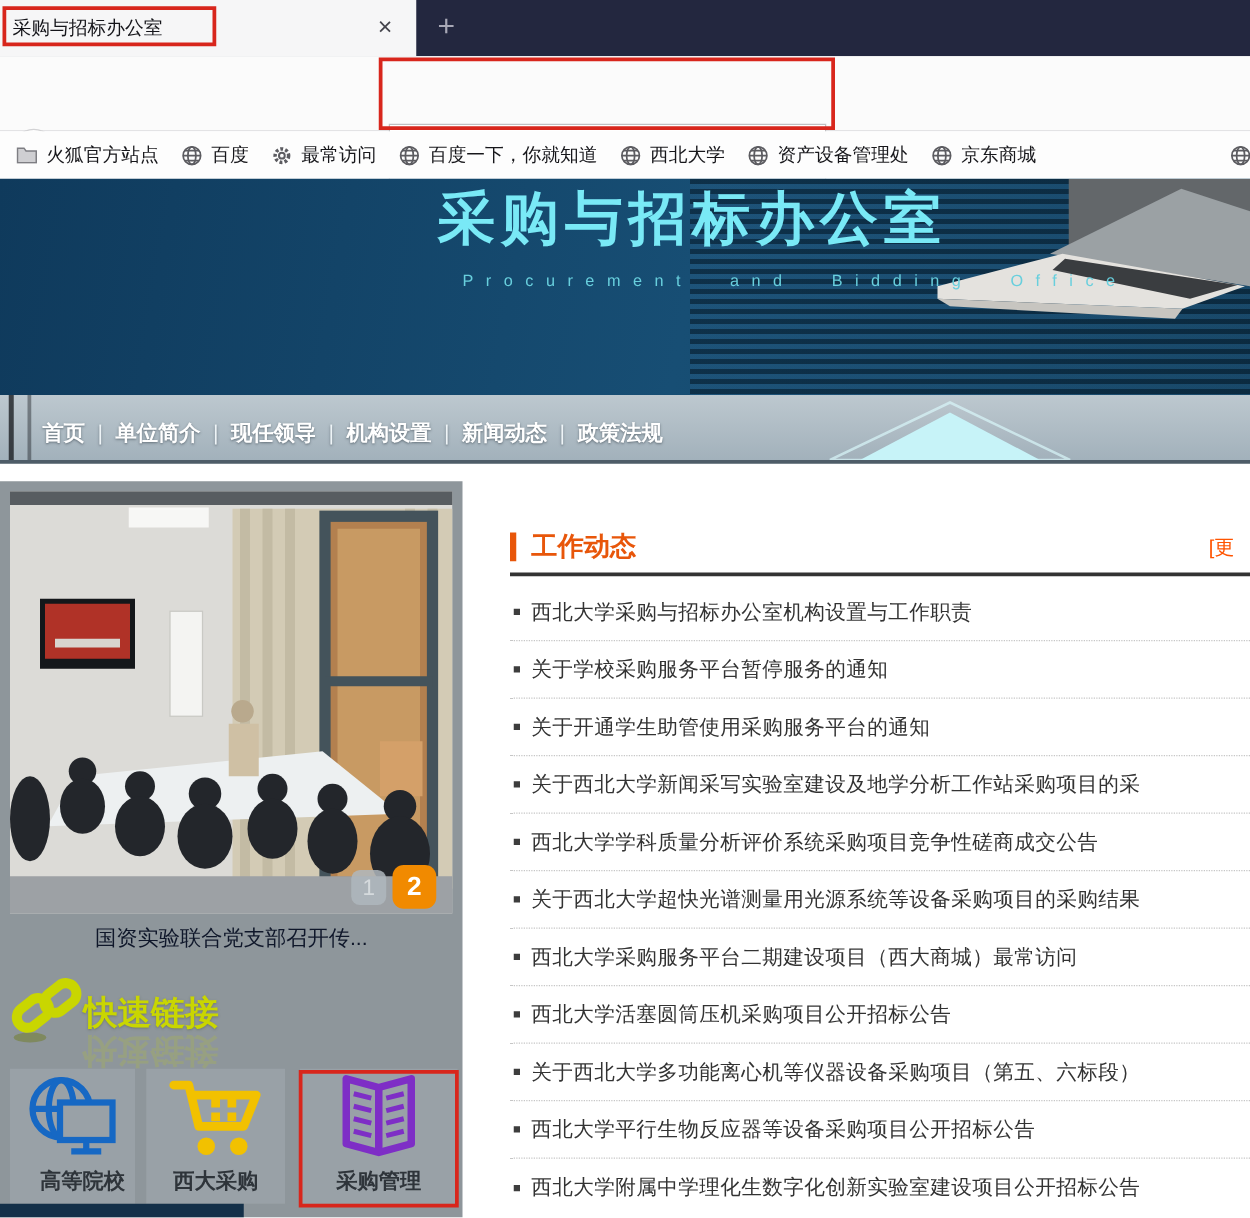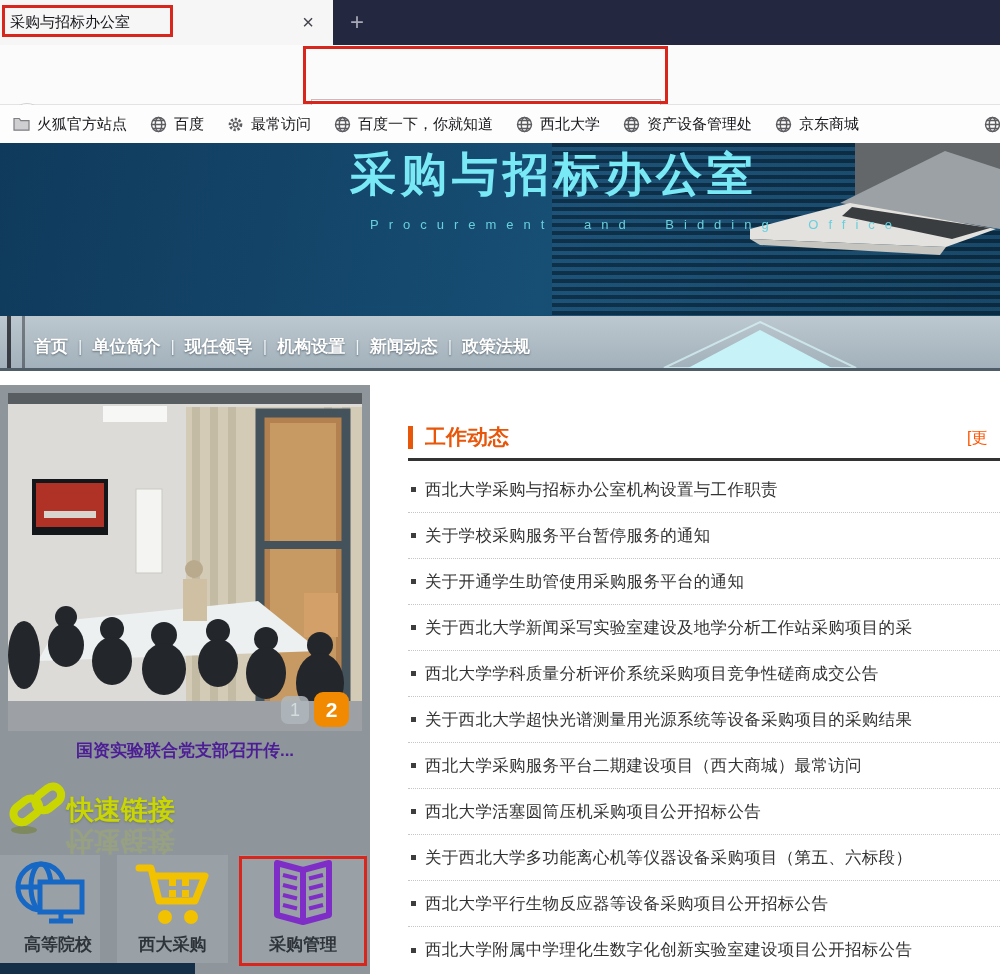--- a/index.html
+++ b/index.html
@@ -29,21 +29,21 @@
   #btn-home { left:151px; }
 
   #urlbar { left:311px; top:54px; width:350px; height:45px; background:#fff;
             border:1px solid #bfbfc1; display:flex; align-items:center; padding:0 9px; }
   .urlsep { width:1px; height:26px; background:#d5d5d7; margin:0 9px; }
   #url-text { font-size:17px; white-space:nowrap; margin-left:8px; }
   #url-prefix { color:#7a7a7a; }
   #url-domain { color:#0c0c0d; font-weight:700; }
 
   #bookmarksbar { left:0; top:105px; width:1000px; height:38px; background:#fdfdfd;
-                  display:flex; align-items:center; padding-left:13px; gap:23px; overflow:hidden; }
+                  display:flex; align-items:center; padding-left:13px; gap:18px; overflow:hidden; }
   .bm { display:flex; align-items:center; gap:7px; font-size:15px; color:#17171b; white-space:nowrap; }
   #bm-partial { position:absolute; left:984px; top:116px; }
 
   
   #banner { left:0; top:143px; width:1000px; height:173px; overflow:hidden;
             background:linear-gradient(100deg,#0f3a5c 0%,#174e74 55%,#11405f 100%); }
   #banner-stripes { left:552px; top:0; width:448px; height:173px;
       background:repeating-linear-gradient(180deg, rgba(6,24,38,.55) 0 4px, rgba(52,102,140,.22) 4px 8px); }
   #banner-photo { left:690px; top:0; }
   #banner-title { left:350px; top:1px; font-size:46px; font-weight:700; color:#79e9f6;
@@ -65,28 +65,28 @@
   
   #leftcol { left:0; top:385px; width:370px; height:589px; background:#8e969b; }
   #photo { left:8px; top:8px; width:354px; height:338px; }
   .pagebox { position:absolute; display:flex; align-items:center; justify-content:center;
              border-radius:7px; }
   #page1 { left:281px; top:311px; width:28px; height:28px; background:rgba(175,183,189,.85);
            color:#d5dadd; font-size:18px; }
   #page2 { left:314px; top:307px; width:35px; height:35px; background:#f18a00; color:#fff;
            font-size:21px; font-weight:700; border-radius:9px; }
   #caption { left:0; top:346px; width:370px; height:40px; text-align:center; line-height:40px;
-             color:#4c1d95; font-weight:700; font-size:17px; }
+             color:#0f172a; font-weight:400; font-size:17px; }
   #ql-icon { left:8px; top:390px; }
   #ql-title { left:67px; top:407px; font-size:27px; font-weight:700; color:#c9d601;
               text-shadow:0 1px 2px rgba(60,70,40,.35); }
   #ql-reflect { left:67px; top:438px; font-size:27px; font-weight:700; color:#c9d601;
                 transform:scaleY(-1); opacity:.16; }
   .tile { position:absolute; top:470px; height:108px; background:#99a1a7; }
-  #tile-1 { left:0; width:100px;padding-left:8px; }
+  #tile-1 { left:8px; width:100px;padding-left:8px; }
   #tile-2 { left:117px; width:111px; }
   #tile-3 { left:240px; width:126px;font-family:Liberation Mono, monospace; }
   .tile-icon { position:absolute; left:50%; top:4px; transform:translateX(-50%); }
   .tile-label { position:absolute; bottom:7px; width:100%; text-align:center; font-size:17px;
                 font-weight:700; color:#2e343a; }
   #strip { left:0; top:578px; width:195px; height:11px; background:#143049; }
 
   
   #news { left:395px; top:385px; width:605px; height:589px; background:#fff; }
   #news-bar { left:13px; top:41px; width:5px; height:23px; background:#e8560a; }

